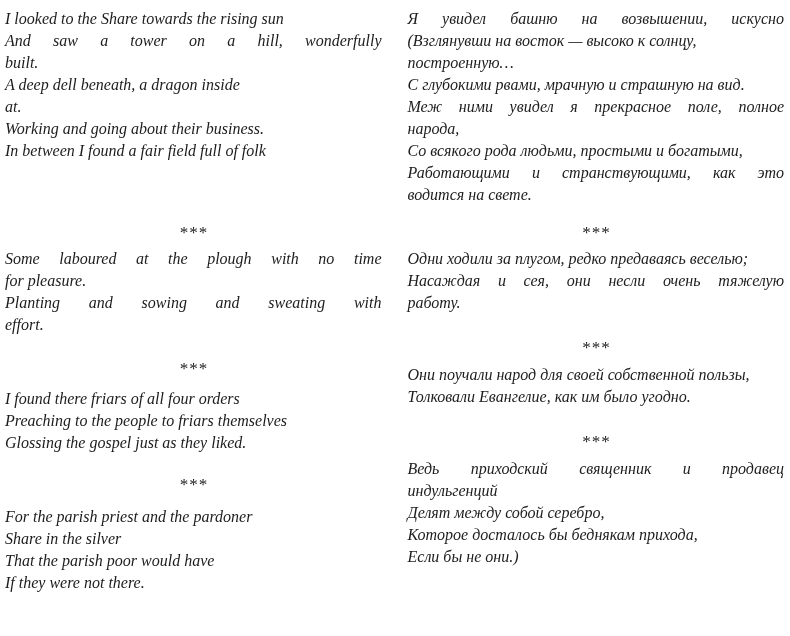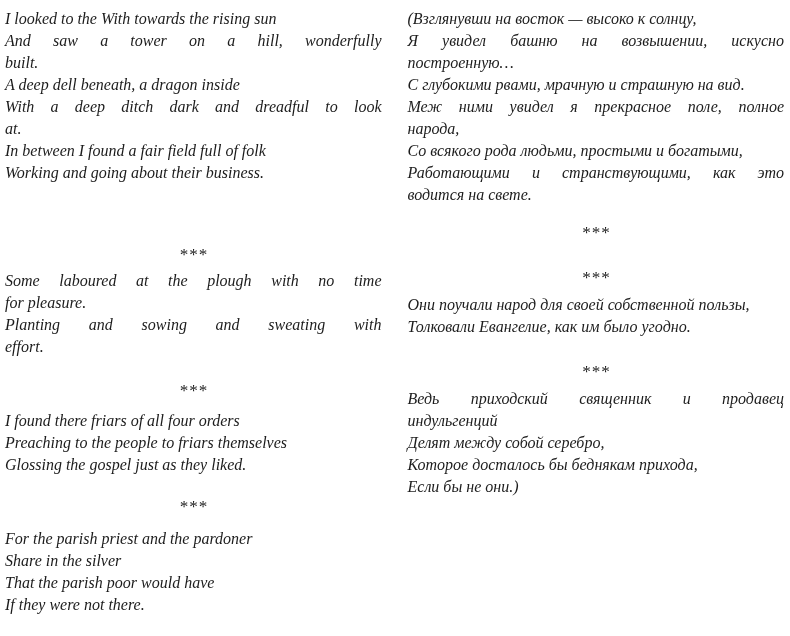--- a/index.html
+++ b/index.html
@@ -47,28 +47,27 @@
   .col-ru .sep-0 { margin-top: 16px; margin-bottom: 4px; }
   .col-ru .sep-1 { margin-top: 23px; margin-bottom: 5px; }
   .col-ru .sep-2 { margin-top: 23px; margin-bottom: 5px; }
 </style>
 </head>
 <body>
 
 <div class="page">
   <div class="column col-en">
       <div class="stanza stanza-0">
-        <div class="line last">I looked to the With towards the rising sun</div>
+        <div class="line last">I looked to the Share towards the rising sun</div>
         <div class="line justified">And saw a tower on a hill, wonderfully</div>
         <div class="line last">built.</div>
         <div class="line last">A deep dell beneath, a dragon inside</div>
-        <div class="line justified">With a deep ditch dark and dreadful to look</div>
         <div class="line last">at.</div>
+        <div class="line last">Working and going about their business.</div>
         <div class="line last">In between I found a fair field full of folk</div>
-        <div class="line last">Working and going about their business.</div>
       </div>
       <div class="separator sep-0">***</div>
       <div class="stanza stanza-1">
         <div class="line justified">Some laboured at the plough with no time</div>
         <div class="line last">for pleasure.</div>
         <div class="line justified">Planting and sowing and sweating with</div>
         <div class="line last">effort.</div>
       </div>
       <div class="separator sep-1">***</div>
       <div class="stanza stanza-2">
@@ -79,31 +78,36 @@
       <div class="separator sep-2">***</div>
       <div class="stanza stanza-3">
         <div class="line last">For the parish priest and the pardoner</div>
         <div class="line last">Share in the silver</div>
         <div class="line last">That the parish poor would have</div>
         <div class="line last">If they were not there.</div>
       </div>
     </div>
   <div class="column col-ru">
       <div class="stanza stanza-0">
+        <div class="line justified">Я увидел башню на возвышении, искусно</div>
         <div class="line last">(Взглянувши на восток — высоко к солнцу,</div>
-        <div class="line justified">Я увидел башню на возвышении, искусно</div>
         <div class="line last">построенную…</div>
         <div class="line last">С глубокими рвами, мрачную и страшную на вид.</div>
         <div class="line justified">Меж ними увидел я прекрасное поле, полное</div>
         <div class="line last">народа,</div>
         <div class="line last">Со всякого рода людьми, простыми и богатыми,</div>
         <div class="line justified">Работающими и странствующими, как это</div>
         <div class="line last">водится на свете.</div>
       </div>
       <div class="separator sep-0">***</div>
+      <div class="stanza stanza-1">
+        <div class="line last">Одни ходили за плугом, редко предаваясь веселью;</div>
+        <div class="line justified">Насаждая и сея, они несли очень тяжелую</div>
+        <div class="line last">работу.</div>
+      </div>
       <div class="separator sep-1">***</div>
       <div class="stanza stanza-2">
         <div class="line last">Они поучали народ для своей собственной пользы,</div>
         <div class="line last">Толковали Евангелие, как им было угодно.</div>
       </div>
       <div class="separator sep-2">***</div>
       <div class="stanza stanza-3">
         <div class="line justified">Ведь приходский священник и продавец</div>
         <div class="line last">индульгенций</div>
         <div class="line last">Делят между собой серебро,</div>

